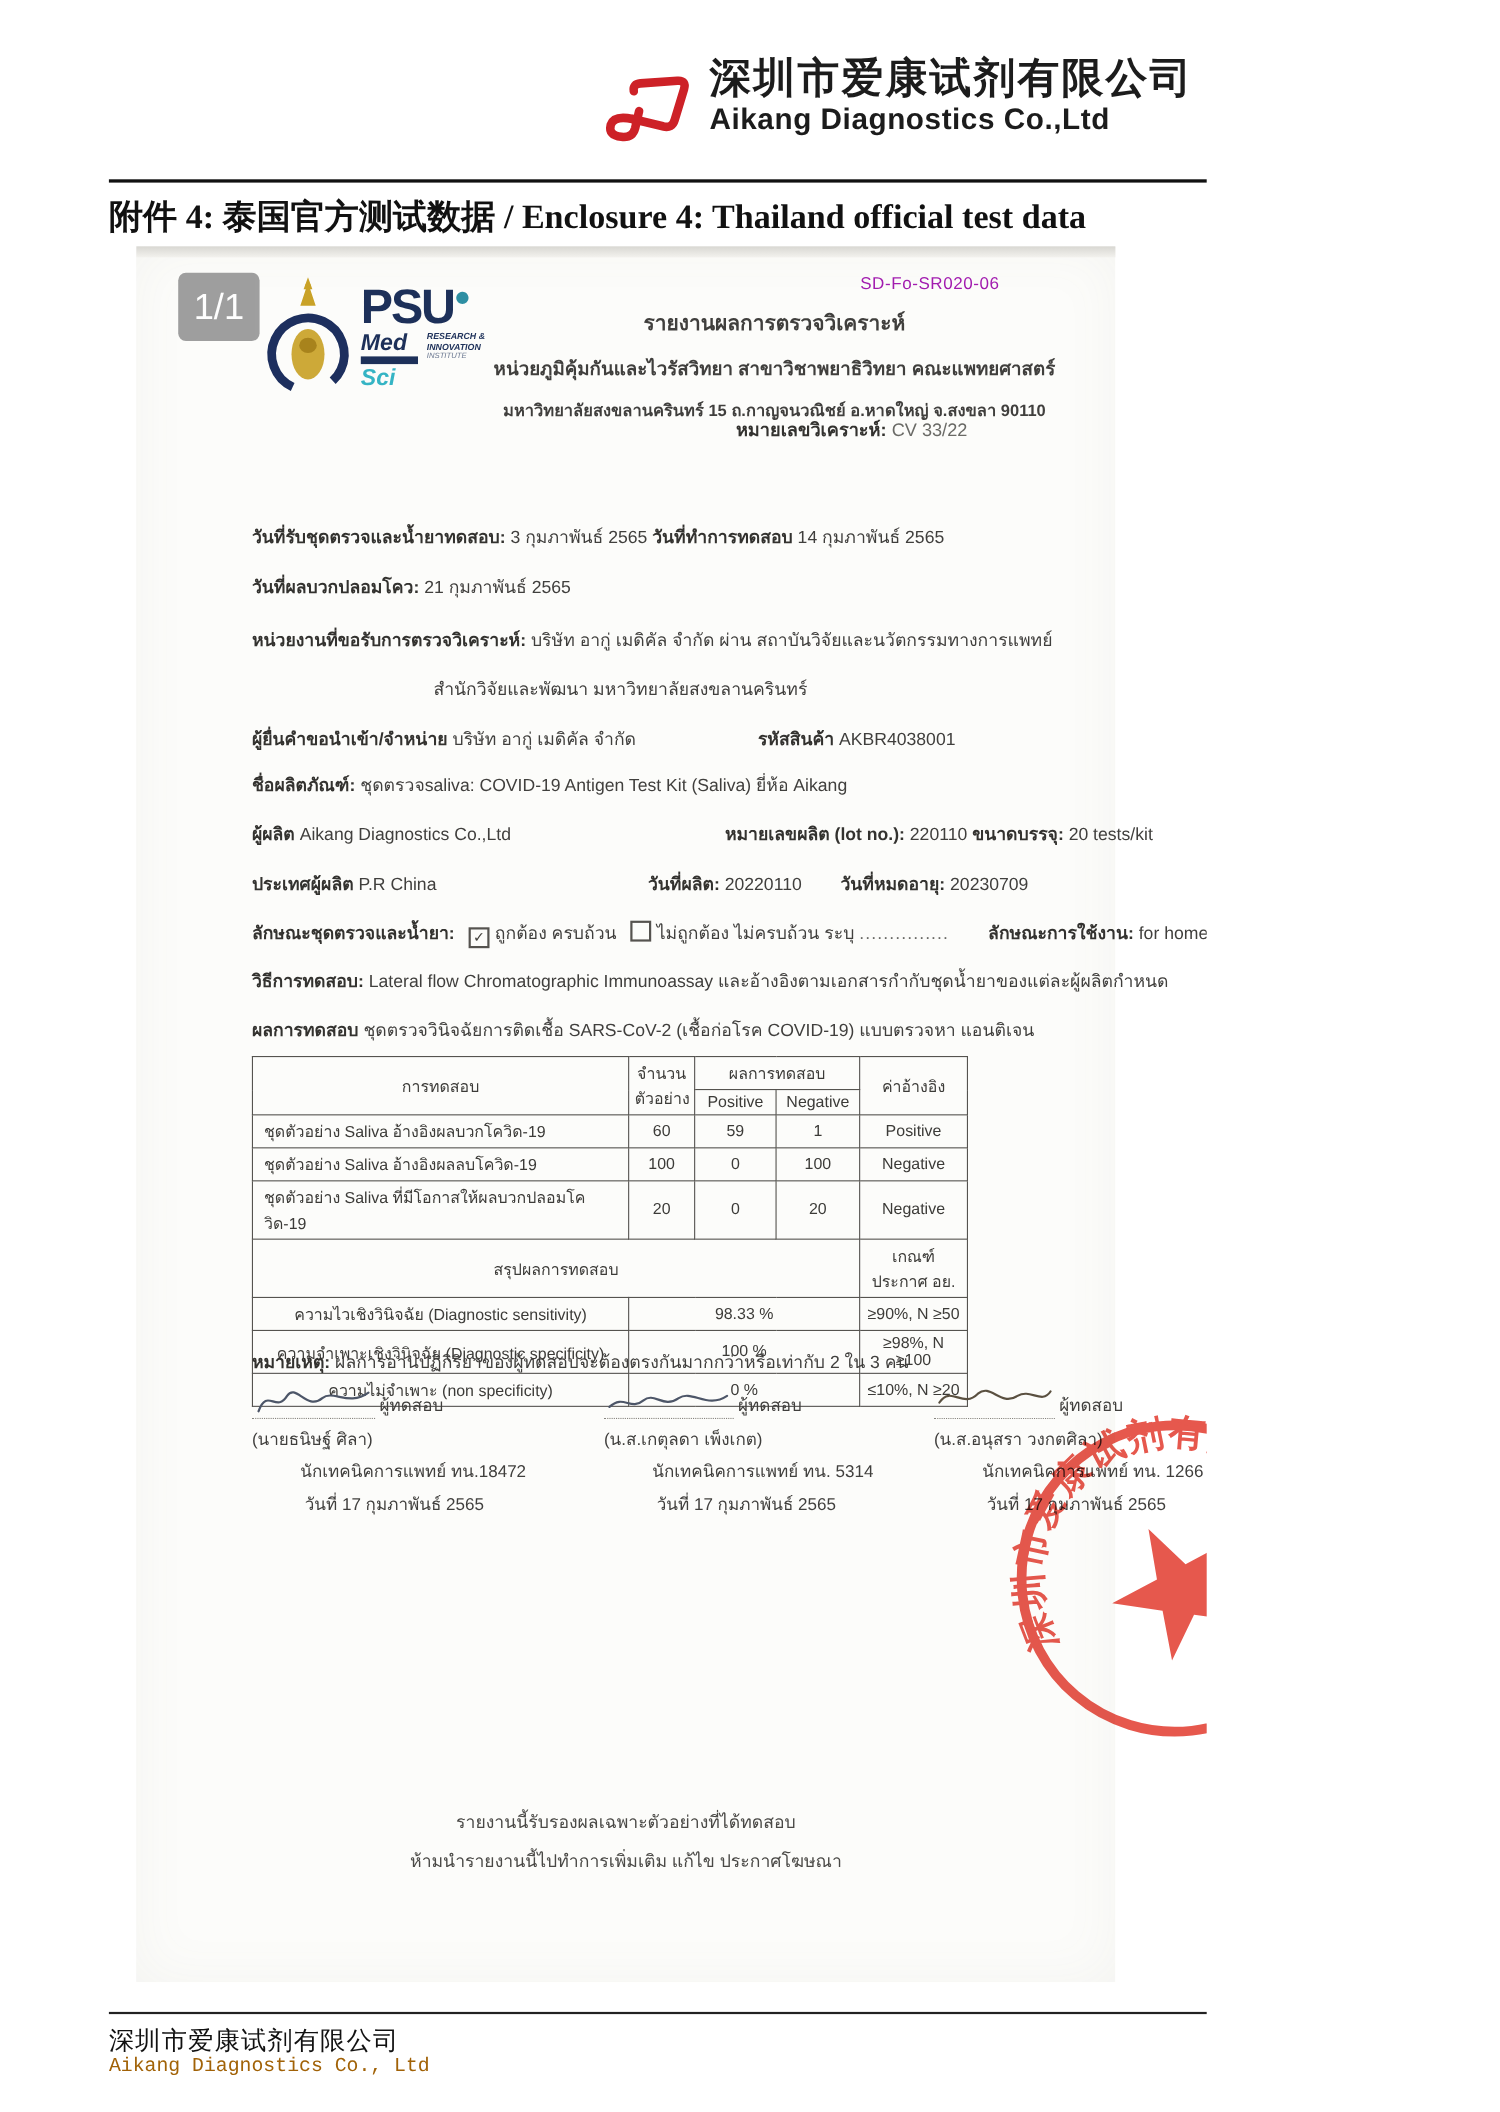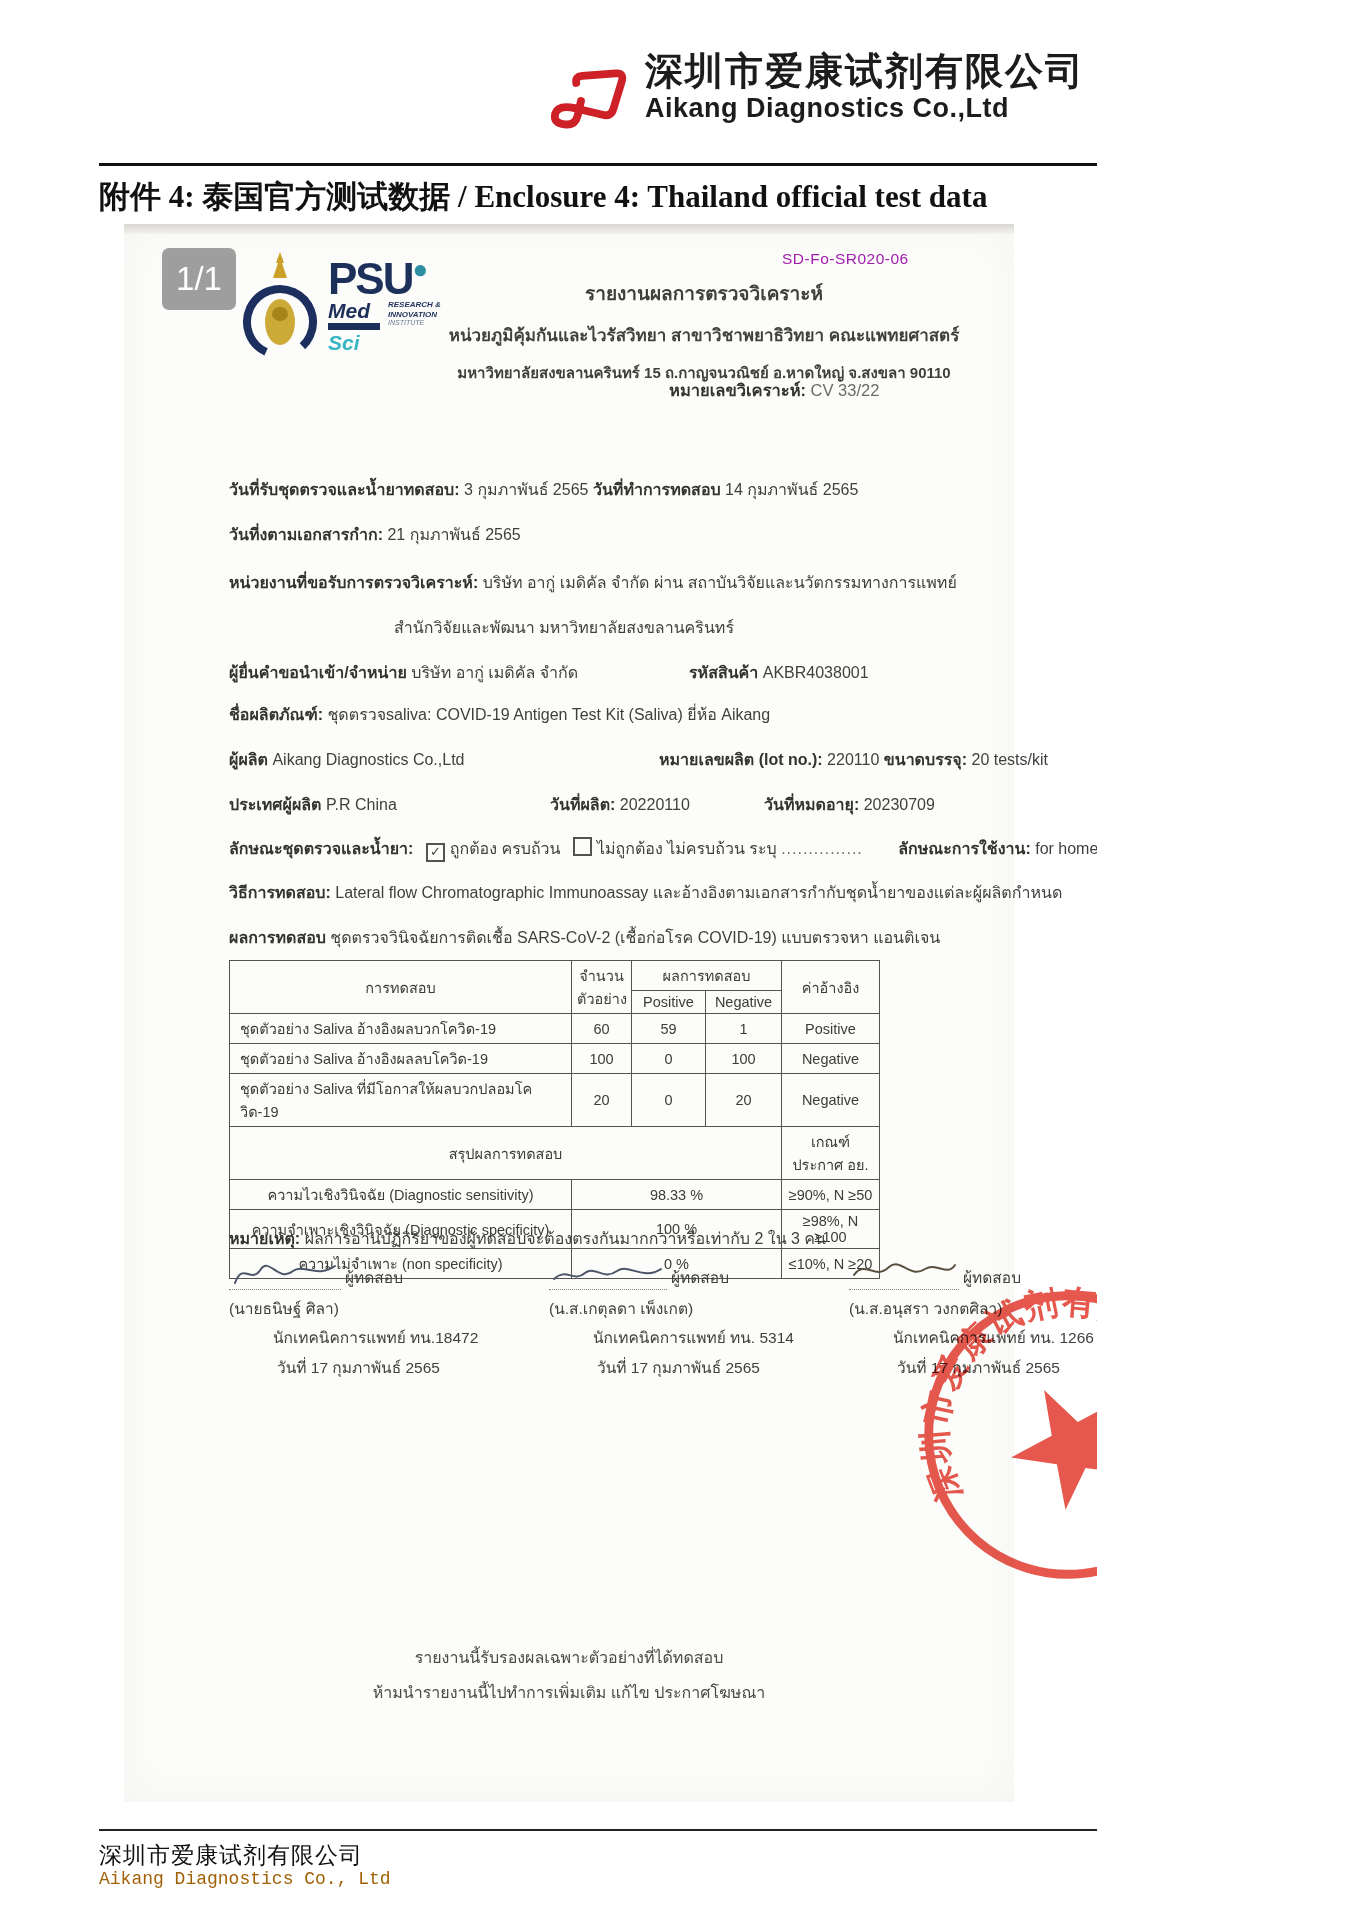--- a/index.html
+++ b/index.html
@@ -134,42 +134,42 @@
       <div class="t3">มหาวิทยาลัยสงขลานครินทร์ 15 ถ.กาญจนวณิชย์ อ.หาดใหญ่ จ.สงขลา 90110</div>
     </div>
     <div class="analysis-no">
       <b>หมายเลขวิเคราะห์:</b><span class="val"> CV 33/22</span>
     </div>
 
     <div class="bline" style="top:255px">
       <b>วันที่รับชุดตรวจและน้ำยาทดสอบ:</b><span> 3 กุมภาพันธ์ 2565  </span><b>วันที่ทำการทดสอบ</b><span> 14 กุมภาพันธ์ 2565</span>
     </div>
     <div class="bline" style="top:300px">
-      <b>วันที่งตามเอกสารกำก:</b><span>  21 กุมภาพันธ์ 2565</span>
+      <b>วันที่ผลบวกปลอมโคว:</b><span>  21 กุมภาพันธ์ 2565</span>
     </div>
     <div class="bline" style="top:348px">
       <b>หน่วยงานที่ขอรับการตรวจวิเคราะห์:</b><span> บริษัท อากู่ เมดิคัล จำกัด ผ่าน สถาบันวิจัยและนวัตกรรมทางการแพทย์</span>
     </div>
     <div class="bline center" style="top:393px;width:670px">
       <span>สำนักวิจัยและพัฒนา มหาวิทยาลัยสงขลานครินทร์</span>
     </div>
     <div class="bline" style="top:438px">
       <b>ผู้ยื่นคำขอนำเข้า/จำหน่าย</b><span>  บริษัท อากู่ เมดิคัล จำกัด</span>
       <span class="at" style="left:460px"><b>รหัสสินค้า</b><span> AKBR4038001</span></span>
     </div>
     <div class="bline" style="top:480px">
       <b>ชื่อผลิตภัณฑ์:</b><span> ชุดตรวจsaliva: COVID-19 Antigen Test Kit (Saliva) ยี่ห้อ Aikang</span>
     </div>
     <div class="bline" style="top:525px">
       <b>ผู้ผลิต</b><span> Aikang Diagnostics Co.,Ltd</span>
       <span class="at" style="left:430px"><b>หมายเลขผลิต (lot no.):</b><span> 220110 </span><b>ขนาดบรรจุ:</b><span> 20 tests/kit</span></span>
     </div>
     <div class="bline" style="top:570px">
       <b>ประเทศผู้ผลิต</b><span>  P.R China</span>
-      <span class="at" style="left:321px"><b>วันที่ผลิต:</b><span> 20220110</span></span>
+      <span class="at" style="left:360px"><b>วันที่ผลิต:</b><span> 20220110</span></span>
       <span class="at" style="left:535px"><b>วันที่หมดอายุ:</b><span> 20230709</span></span>
     </div>
     <div class="bline" style="top:613px">
       <b>ลักษณะชุดตรวจและน้ำยา:</b>
       <span class="cb">✓</span><span>ถูกต้อง ครบถ้วน</span>
       <span class="cb"></span><span>ไม่ถูกต้อง ไม่ครบถ้วน ระบุ </span><span class="dots">...............</span>
       <span style="margin-left:31px"><b>ลักษณะการใช้งาน:</b><span> for home use</span></span>
     </div>
     <div class="bline" style="top:658px">
       <b>วิธีการทดสอบ:</b><span> Lateral flow Chromatographic Immunoassay และอ้างอิงตามเอกสารกำกับชุดน้ำยาของแต่ละผู้ผลิตกำหนด</span>

